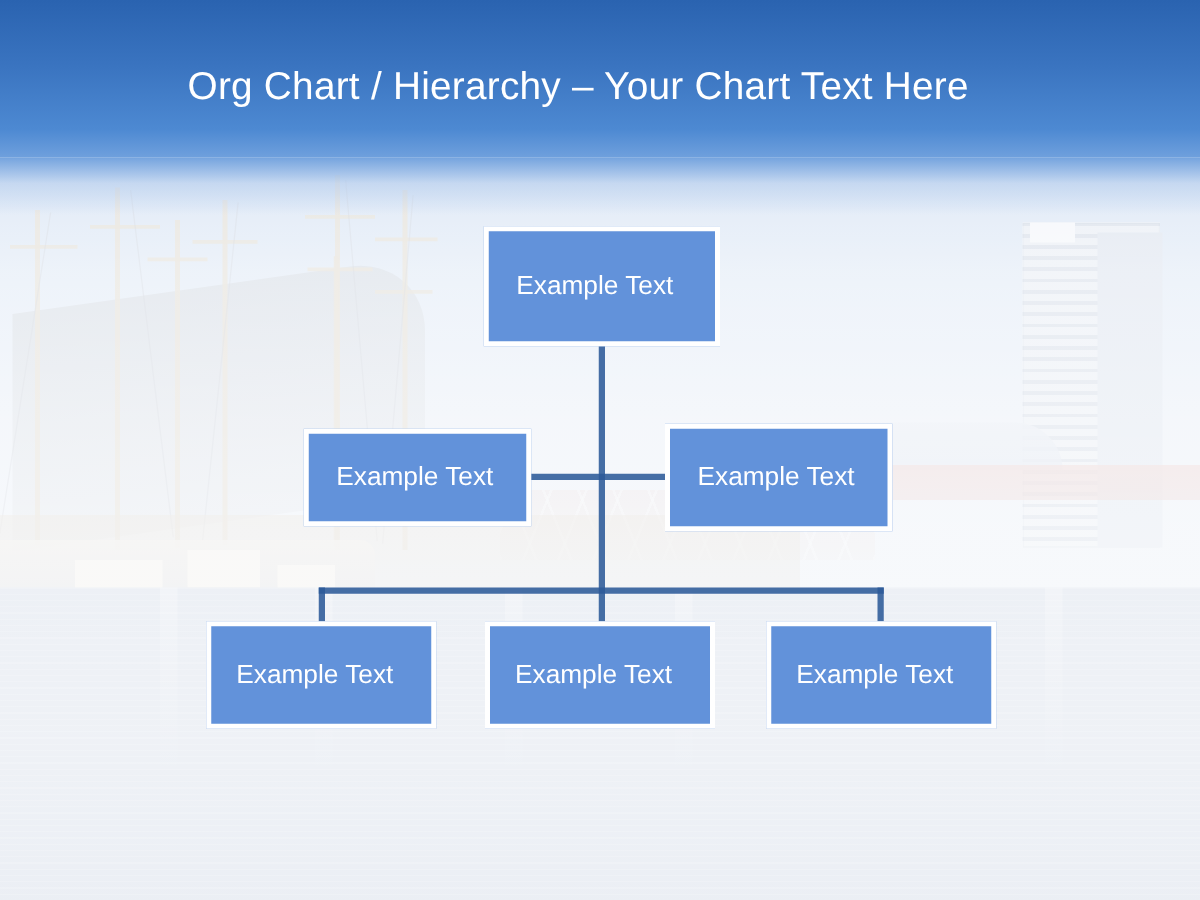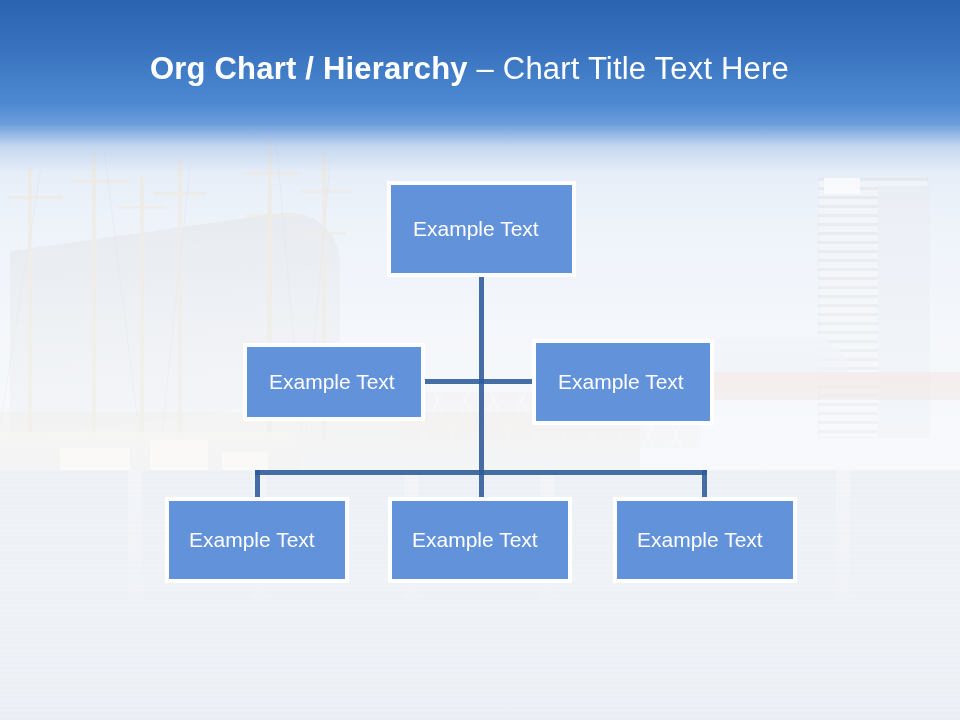--- a/index.html
+++ b/index.html
@@ -151,21 +151,21 @@
     background: linear-gradient(180deg, rgba(111,160,221,.95) 0%, rgba(175,201,236,.55) 45%, rgba(220,232,245,0) 100%);
   }
   .title {
     position: absolute;
     left: 150px; top: 51px;
     font-size: 31px;
     color: #ffffff;
     white-space: nowrap;
     letter-spacing: .2px;
   }
-  .title .t-bold { font-weight: 700; }
+  .title .t-bold { font-weight: 400; }
   .title .t-reg  { font-weight: 400; }
 
   
   .conn {
     position: absolute;
     background: #2c5a99;
     opacity: .88;
   }
 
   
@@ -241,21 +241,21 @@
     <div class="ph-refl" style="left:404px;"></div>
     <div class="ph-refl" style="left:540px;"></div>
     <div class="ph-refl" style="left:836px;"></div>
 
     <div class="photo-veil"></div>
   </div>
 
   <div class="header"></div>
   <div class="header-fade"></div>
   <div class="title">
-    <span class="t-bold">Org Chart / Hierarchy</span><span class="t-reg"> – </span><span class="t-reg">Chart Title Text Here</span>
+    <span class="t-bold">Org Chart / Hierarchy</span><span class="t-reg"> – </span><span class="t-reg">Your Chart Text Here</span>
   </div>
 
   <div class="conn" style="left:479px; top:277px; width:5px; height:222px;"></div>
 
   <div class="conn" style="left:423px; top:379px; width:111px; height:5px;"></div>
 
   <div class="conn" style="left:255px; top:470px; width:452px; height:5px;"></div>
 
   <div class="conn" style="left:255px; top:470px; width:5px; height:29px;"></div>
 

